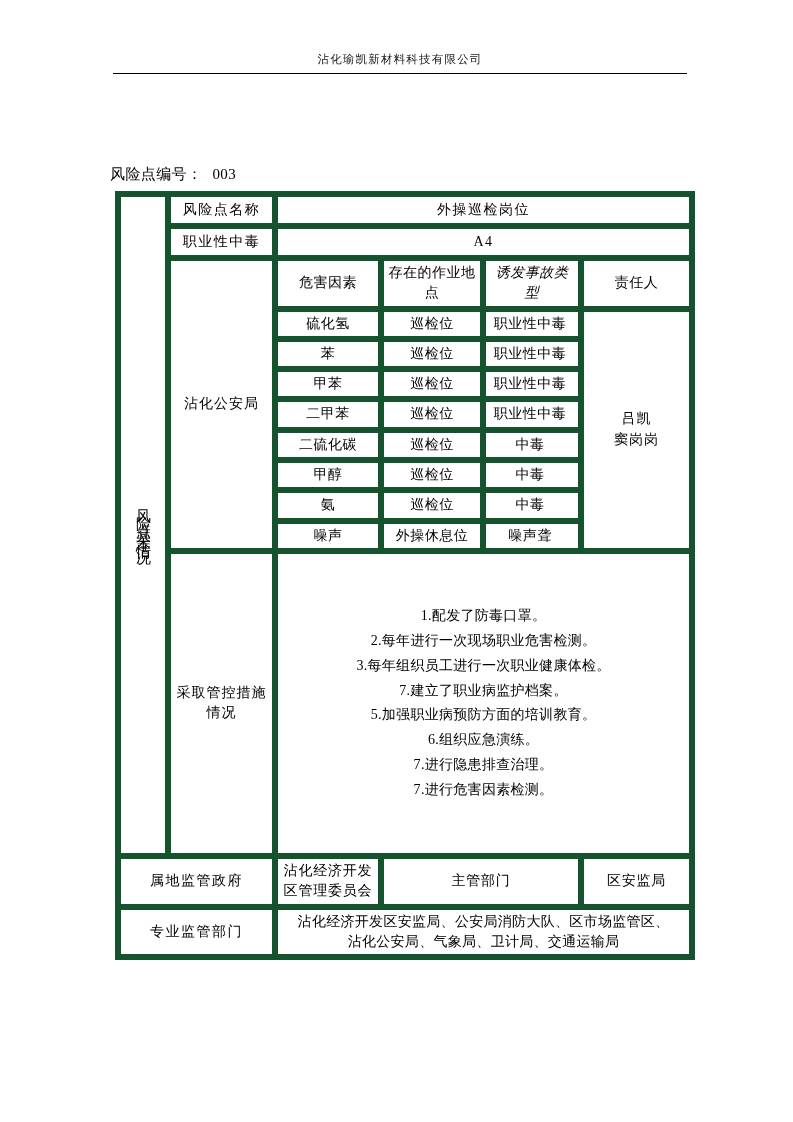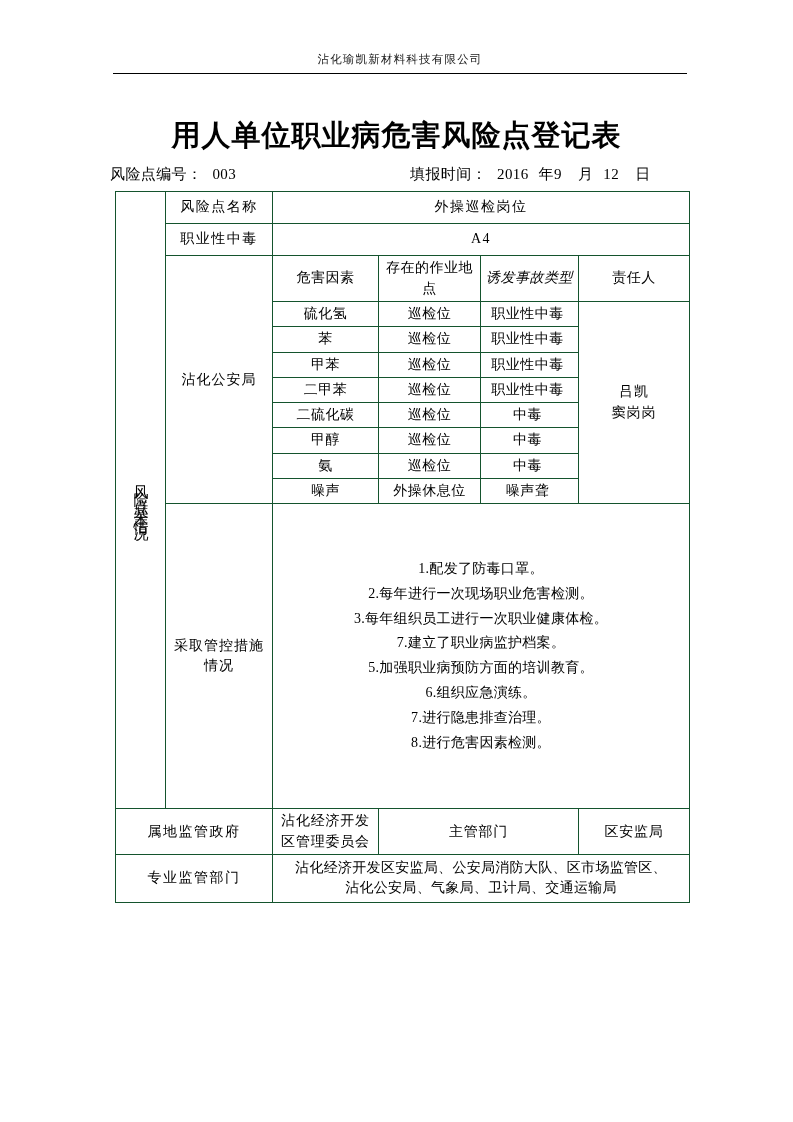--- a/index.html
+++ b/index.html
@@ -88,21 +88,21 @@
   table.main {
     position: absolute;
     top: 191px;
     left: 115px;
     width: 574px;
     border-collapse: collapse;
     table-layout: fixed;
     font-size: 14px;
   }
   table.main td {
-    border: 1px solid #14532d;
+    border: 6px solid #14532d;
     padding: 2px 4px;
     vertical-align: middle;
     text-align: center;
     line-height: 1.45;
     font-size: 14px;
   }
 
   
   td.vert-label {
     width: 50px;
@@ -207,28 +207,24 @@
   .pro-body div { white-space: nowrap; }
 </style>
 </head>
 <body>
 
 <div class="page">
 
   <div class="doc-header">沾化瑜凯新材料科技有限公司</div>
   <div class="header-rule"></div>
 
-  <h1 class="doc-title">用人单位职业病危害风险点登记表</h1>
 
   <div class="meta-line">
     <span class="meta-left">
       <span>风险点编号：</span><span class="meta-gap-s"></span><span>003</span>
-    </span>
-    <span class="meta-right">
-      <span>填报时间：</span><span class="meta-gap-s"></span><span>2016</span><span class="meta-gap-s"></span><span>年</span><span>9</span><span class="meta-gap-m"></span><span>月</span><span class="meta-gap-s"></span><span>12</span><span class="meta-gap-m"></span><span>日</span>
     </span>
   </div>
 
   <table class="main">
     <colgroup>
       <col style="width:50px">
       <col style="width:107px">
       <col style="width:106px">
       <col style="width:102px">
       <col style="width:98px">
@@ -313,21 +309,21 @@
         <td class="measures-label">采取管控措施情况</td>
         <td class="measures-body" colspan="4">
           <ol>
             <li>1.配发了防毒口罩。</li>
             <li>2.每年进行一次现场职业危害检测。</li>
             <li>3.每年组织员工进行一次职业健康体检。</li>
             <li>7.建立了职业病监护档案。</li>
             <li>5.加强职业病预防方面的培训教育。</li>
             <li>6.组织应急演练。</li>
             <li>7.进行隐患排查治理。</li>
-            <li>8.进行危害因素检测。</li>
+            <li>7.进行危害因素检测。</li>
           </ol>
         </td>
       </tr>
 
       <tr>
         <td class="bottom-lbl" colspan="2">属地监管政府</td>
         <td class="bottom-val">沾化经济开发区管理委员会</td>
         <td class="bottom-val" colspan="2">主管部门</td>
         <td class="bottom-val">区安监局</td>
       </tr>

